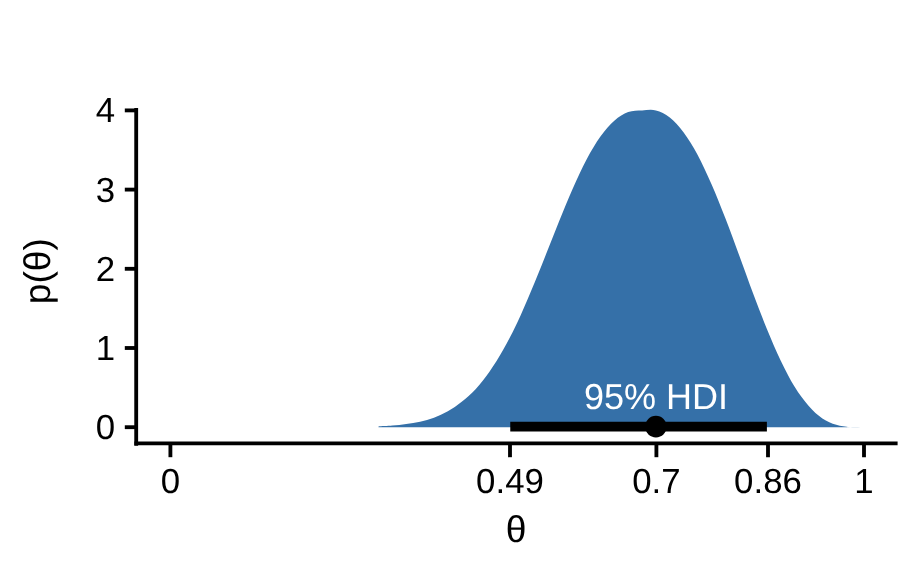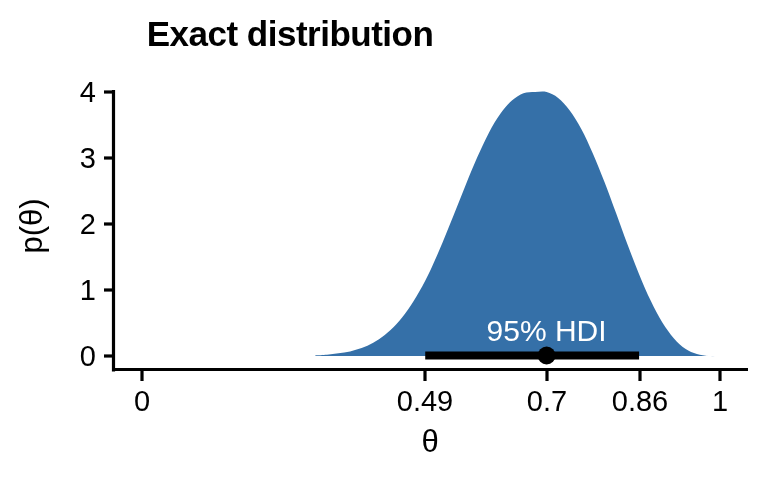--- a/index.html
+++ b/index.html
@@ -56,21 +56,20 @@
   .tickmark {
     stroke: #000000;
     stroke-width: 3.2;
   }
 </style>
 </head>
 <body>
 
 <div id="page">
 
-  <div id="chart-title">Exact distribution</div>
 
   <svg id="plot-svg" width="768" height="480">
 
     <path fill="#3570a8" stroke="none" d="M 315.4,356 L 315.4,355.34 C 317.32666666666665,355.22999999999996 323.1066666666667,355.01 326.96000000000004,354.68 C 330.8133333333334,354.35 334.66666666666663,353.91 338.52,353.36 C 342.37333333333333,352.81 346.22666666666663,352.26 350.08,351.38 C 353.93333333333334,350.5 357.78666666666663,349.51 361.64,348.08 C 365.49333333333334,346.65 369.3466666666667,345 373.20000000000005,342.8 C 377.0533333333334,340.6 380.90666666666664,337.96 384.76,334.88 C 388.61333333333334,331.8 392.46666666666664,328.5 396.32,324.32 C 400.17333333333335,320.14 404.02666666666664,315.3 407.88,309.8 C 411.73333333333335,304.3 415.58666666666664,298.14 419.44,291.32 C 423.29333333333335,284.5 427.14666666666665,277.02 431,268.88 C 434.85333333333335,260.74 438.70666666666665,251.61 442.56,242.48000000000002 C 446.41333333333336,233.35000000000002 450.26666666666665,223.67 454.12,214.1 C 457.97333333333336,204.53 461.8266666666667,194.52 465.68,185.06 C 469.5333333333333,175.6 473.3866666666666,166.03 477.23999999999995,157.34 C 481.0933333333333,148.65 484.94666666666666,140.18 488.8,132.92000000000002 C 492.65333333333336,125.66000000000001 496.50666666666666,119.17 500.36,113.78 C 504.21333333333337,108.39 508.06666666666666,103.98999999999998 511.92,100.57999999999998 C 515.7733333333333,97.16999999999999 519.6266666666667,94.74999999999999 523.48,93.32 C 527.3333333333334,91.89 531.1866666666666,92.22 535.04,92 C 538.8933333333333,91.78 542.7466666666666,91.01 546.5999999999999,92 C 550.4533333333333,92.99 554.3066666666666,94.86 558.16,97.94 C 562.0133333333333,101.02 565.8666666666667,105.30999999999999 569.72,110.47999999999999 C 573.5733333333334,115.64999999999999 577.4266666666666,121.81 581.28,128.96 C 585.1333333333333,136.11 588.9866666666667,144.58000000000004 592.84,153.38000000000002 C 596.6933333333334,162.18 600.5466666666667,171.85999999999999 604.4000000000001,181.76 C 608.2533333333334,191.66 612.1066666666667,202.32999999999998 615.96,212.78 C 619.8133333333334,223.23000000000002 623.6666666666666,234.23000000000002 627.52,244.46 C 631.3733333333333,254.69 635.2266666666666,264.80999999999995 639.0799999999999,274.15999999999997 C 642.9333333333333,283.51 646.7866666666666,292.53 650.64,300.56 C 654.4933333333333,308.59000000000003 658.3466666666667,316.07 662.2,322.34 C 666.0533333333334,328.60999999999996 669.9066666666666,333.78 673.76,338.18 C 677.6133333333333,342.58000000000004 681.4666666666666,346.1 685.3199999999999,348.74 C 689.1733333333333,351.38 693.0266666666666,352.81 696.88,354.02 C 700.7333333333333,355.22999999999996 704.5866666666666,355.67 708.4399999999999,356 C 712.2933333333333,356.33 718.0733333333333,356 720,356 L 720,356 Z"></path>
 
     <rect x="706" y="348" width="62" height="9" fill="#ffffff" opacity="0.55"></rect>
 
     <path class="spine" d="M 113.5,90 L 113.5,371.5"></path>
 
     <path class="spine" d="M 112,369.5 L 748,369.5"></path>

